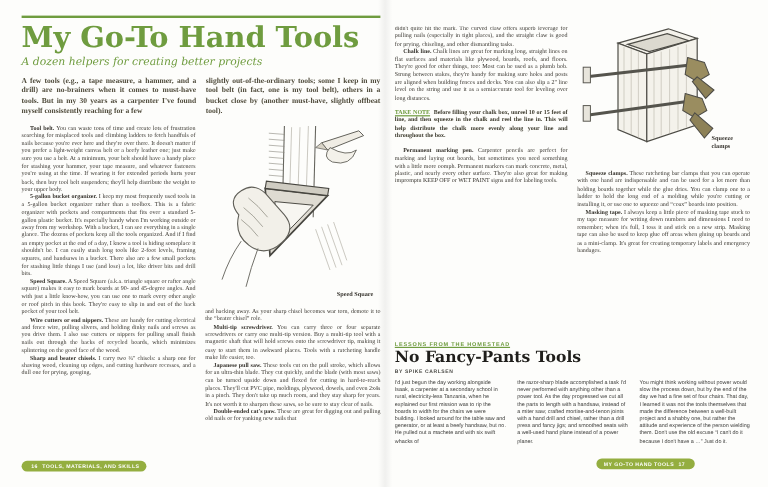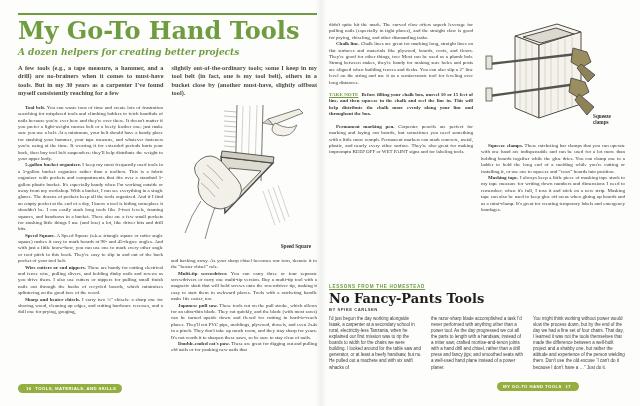--- a/index.html
+++ b/index.html
@@ -18,21 +18,21 @@
   .page-left  { left:0;   width:320px; padding:13px 3px 0 18px; }
   .page-right { left:320px; width:318px; padding:22px 13px 16px 9px; }
 
   
   .toprule { height:2px; width:299px; background:#6f9c3f; margin-bottom:3px; }
   .title {
     font-family:"DejaVu Serif", serif; font-weight:700;
     font-size:24px; line-height:1.05; color:#6f9c3f; margin:0;
   }
   .subtitle {
-    font-family:"DejaVu Serif", serif; font-style:italic; font-weight:700;
+    font-family:"DejaVu Serif", serif; font-style:italic; font-weight:400;
     font-size:9px; color:#6f9c3f; margin:4px 0 7px 0;
   }
   .intro { display:flex; gap:8px; }
   .intro p {
     width:146px; margin:0; text-align:justify;
     font-weight:700; font-size:6.3px; line-height:1.3; color:#4f4b3b;
   }
 
   
   .cols { display:flex; gap:8px; margin-top:8px; }

